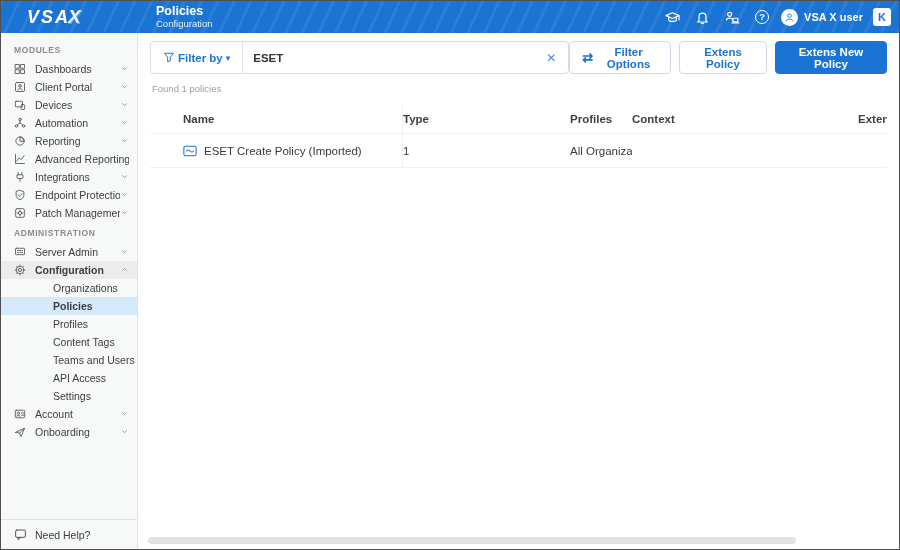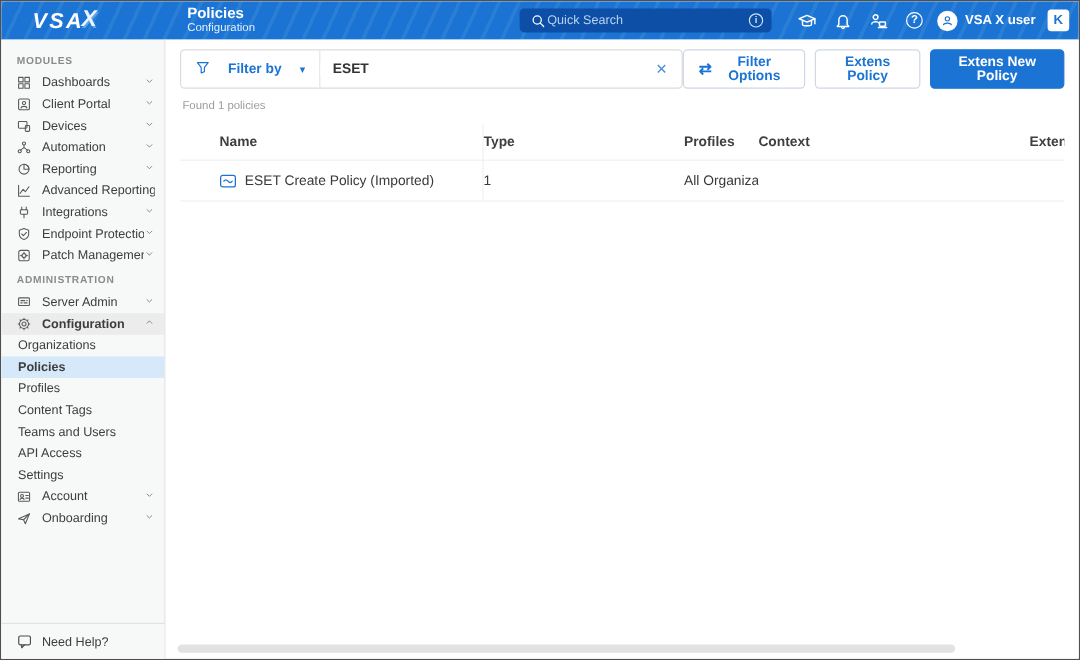--- a/index.html
+++ b/index.html
@@ -53,37 +53,37 @@
   }
   .side-scroll { flex:1; overflow:hidden; padding-top:6px; }
   .section-label { color:#8b8b8b; font-size:8.5px; letter-spacing:.6px; padding:6px 0 5px 13px; font-weight:bold; }
   .nav-item { display:flex; align-items:center; height:18px; padding:0 8px 0 13px; cursor:pointer; }
   .nav-item .icn { width:12px; height:12px; margin-right:9px; flex:0 0 12px; }
   .nav-item .icn svg { stroke:#5a5a5a; fill:none; stroke-width:1.2; stroke-linecap:round; stroke-linejoin:round; }
   .nav-label { flex:1; white-space:nowrap; overflow:hidden; }
   .chev svg { stroke:#7b7b7b; fill:none; stroke-width:1.3; }
   .nav-item.expanded { background:#ececec; }
   .nav-item.expanded .nav-label { font-weight:bold; }
-  .sub-item { display:flex; align-items:center; height:18px; padding-left:14px; cursor:pointer; white-space:nowrap; }
+  .sub-item { display:flex; align-items:center; height:18px; padding-left:52px; cursor:pointer; white-space:nowrap; }
   .sub-item.selected { background:#d6e9fb; font-weight:bold; }
   .side-footer {
     flex:0 0 30px; border-top:1px solid #e2e2e2; display:flex; align-items:center;
     padding-left:13px; cursor:pointer; background:#f7f8f8;
   }
   .side-footer .icn { width:13px; height:13px; margin-right:8px; }
   .side-footer .icn svg { stroke:#4d4d4d; fill:none; stroke-width:1.2; stroke-linecap:round; stroke-linejoin:round; }
 
   
   .main { flex:1; display:flex; flex-direction:column; min-width:0; background:#fff; padding:8px 12px 0 12px; position:relative; }
   .toolbar { display:flex; align-items:flex-start; }
   .filterbox {
     width:480px; height:33px; border:1px solid #dcdcdc; border-radius:4px;
     display:flex; align-items:center; background:#fff;
   }
-  .filter-by { display:flex; align-items:center; gap:15px; padding:0 12px; height:100%; cursor:pointer; border-right:1px solid #e4e4e4; }
+  .filter-by { display:flex; align-items:center; gap:3px; padding:0 12px; height:100%; cursor:pointer; border-right:1px solid #e4e4e4; }
   .filter-by svg { stroke:#1b74d3; fill:none; stroke-width:1.3; stroke-linejoin:round; }
   .filter-by-label { color:#1b74d3; font-size:11.5px; font-weight:bold; }
   .filter-caret { color:#1b74d3; font-size:9px; }
   .filterbox input {
     flex:1; border:none; outline:none; font-size:11.5px; color:#333; padding:0 10px;
     font-family:"Liberation Sans", sans-serif; min-width:0; font-weight:bold;
   }
   .clear-x { color:#4a90d9; font-size:12px; padding:0 12px; cursor:pointer; }
   .toolbar-actions { margin-left:auto; display:flex; gap:8px; }
   .btn {
@@ -118,30 +118,20 @@
   <header class="topbar">
     <div class="logo">
       <span class="vsa">VSA</span>
       <span class="vsa-x">X</span>
     </div>
     <div class="page-head">
       <div class="page-title">Policies</div>
       <div class="page-subtitle">Configuration</div>
     </div>
     <div class="topbar-spacer"></div>
-    <div class="qsearch">
-      <span class="tb-ic" style="width:16px">
-        <svg width="13" height="13" viewBox="0 0 16 16">
-            <circle cx="7" cy="7" r="4.2"></circle>
-            <line x1="10.2" y1="10.2" x2="13.6" y2="13.6"></line>
-          </svg>
-      </span>
-      <input type="text" placeholder="Quick Search" style="">
-      <span class="circle-glyph">i</span>
-    </div>
     <span class="tb-ic">
       <svg width="17" height="15" viewBox="0 0 18 16">
           <path d="M2 6 L9 3 L16 6 L9 9 Z"></path>
           <path d="M5 7.6 V11 c0 1.6 8 1.6 8 0 V7.6"></path>
           <line x1="16" y1="6" x2="16" y2="10.5"></line>
         </svg>
     </span>
     <span class="tb-ic">
       <svg width="15" height="15" viewBox="0 0 16 16">
           <path d="M4.3 11 V7 a3.7 3.7 0 0 1 7.4 0 V11 l1.4 1.8 H2.9 Z"></path>

